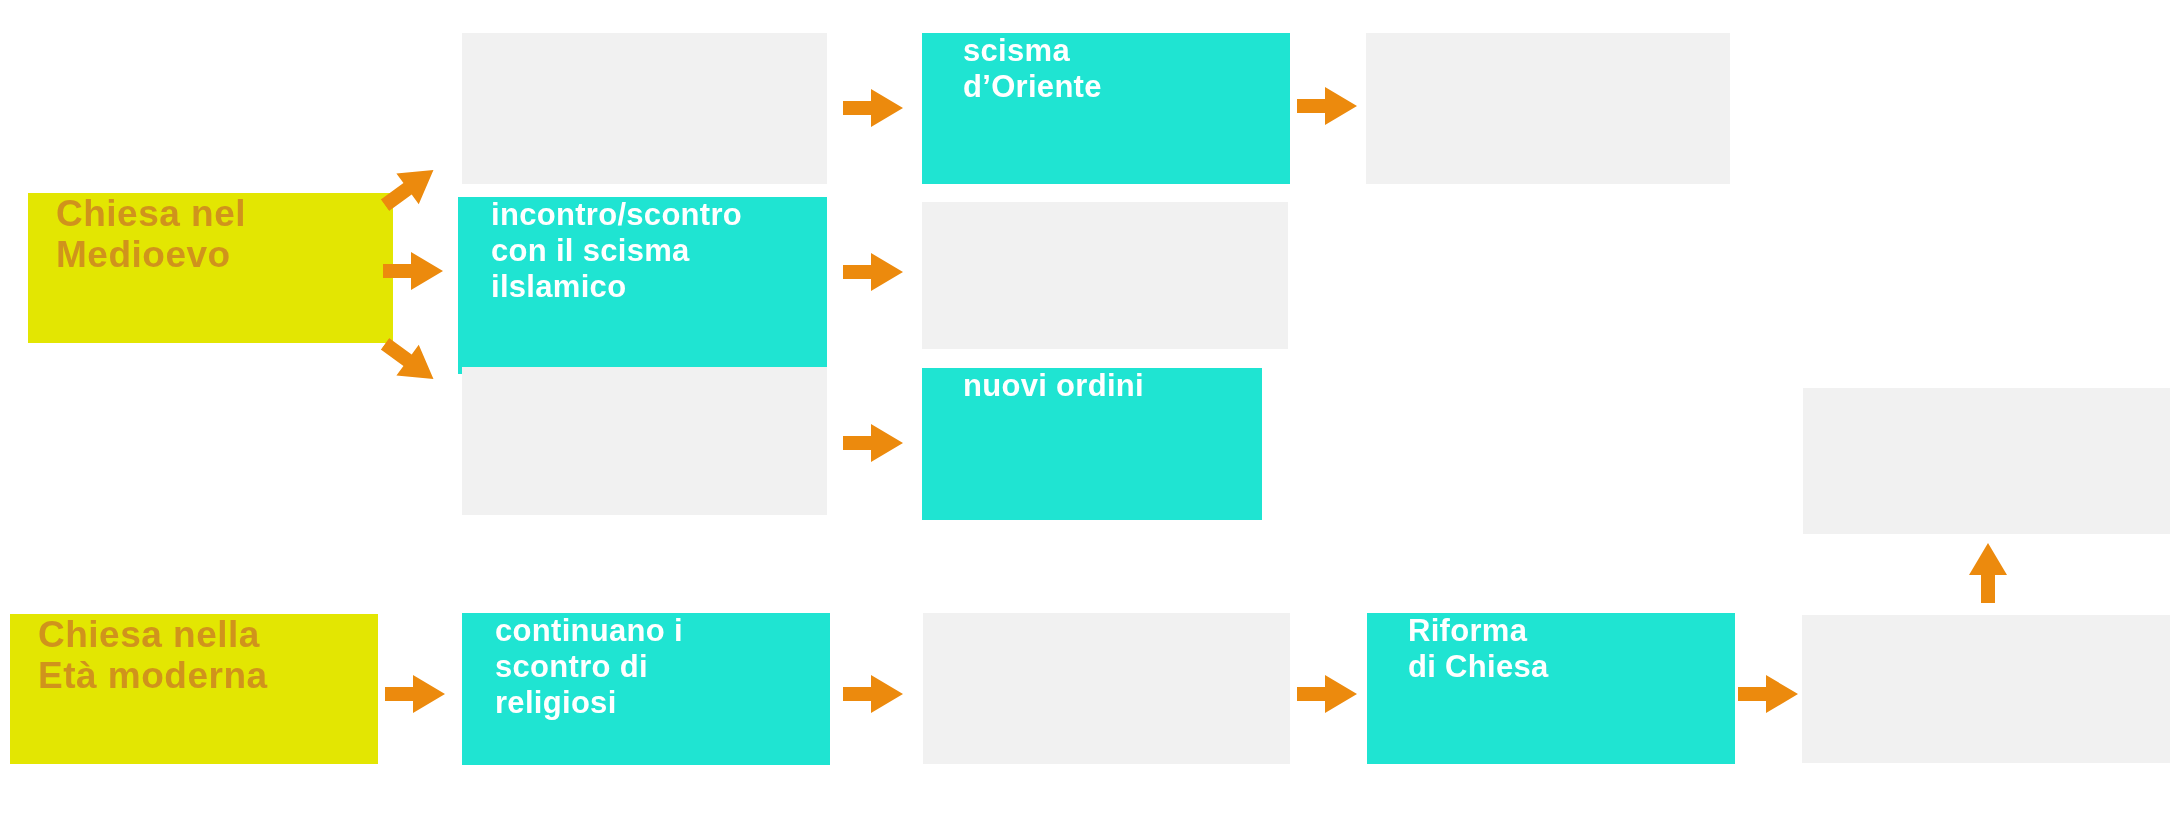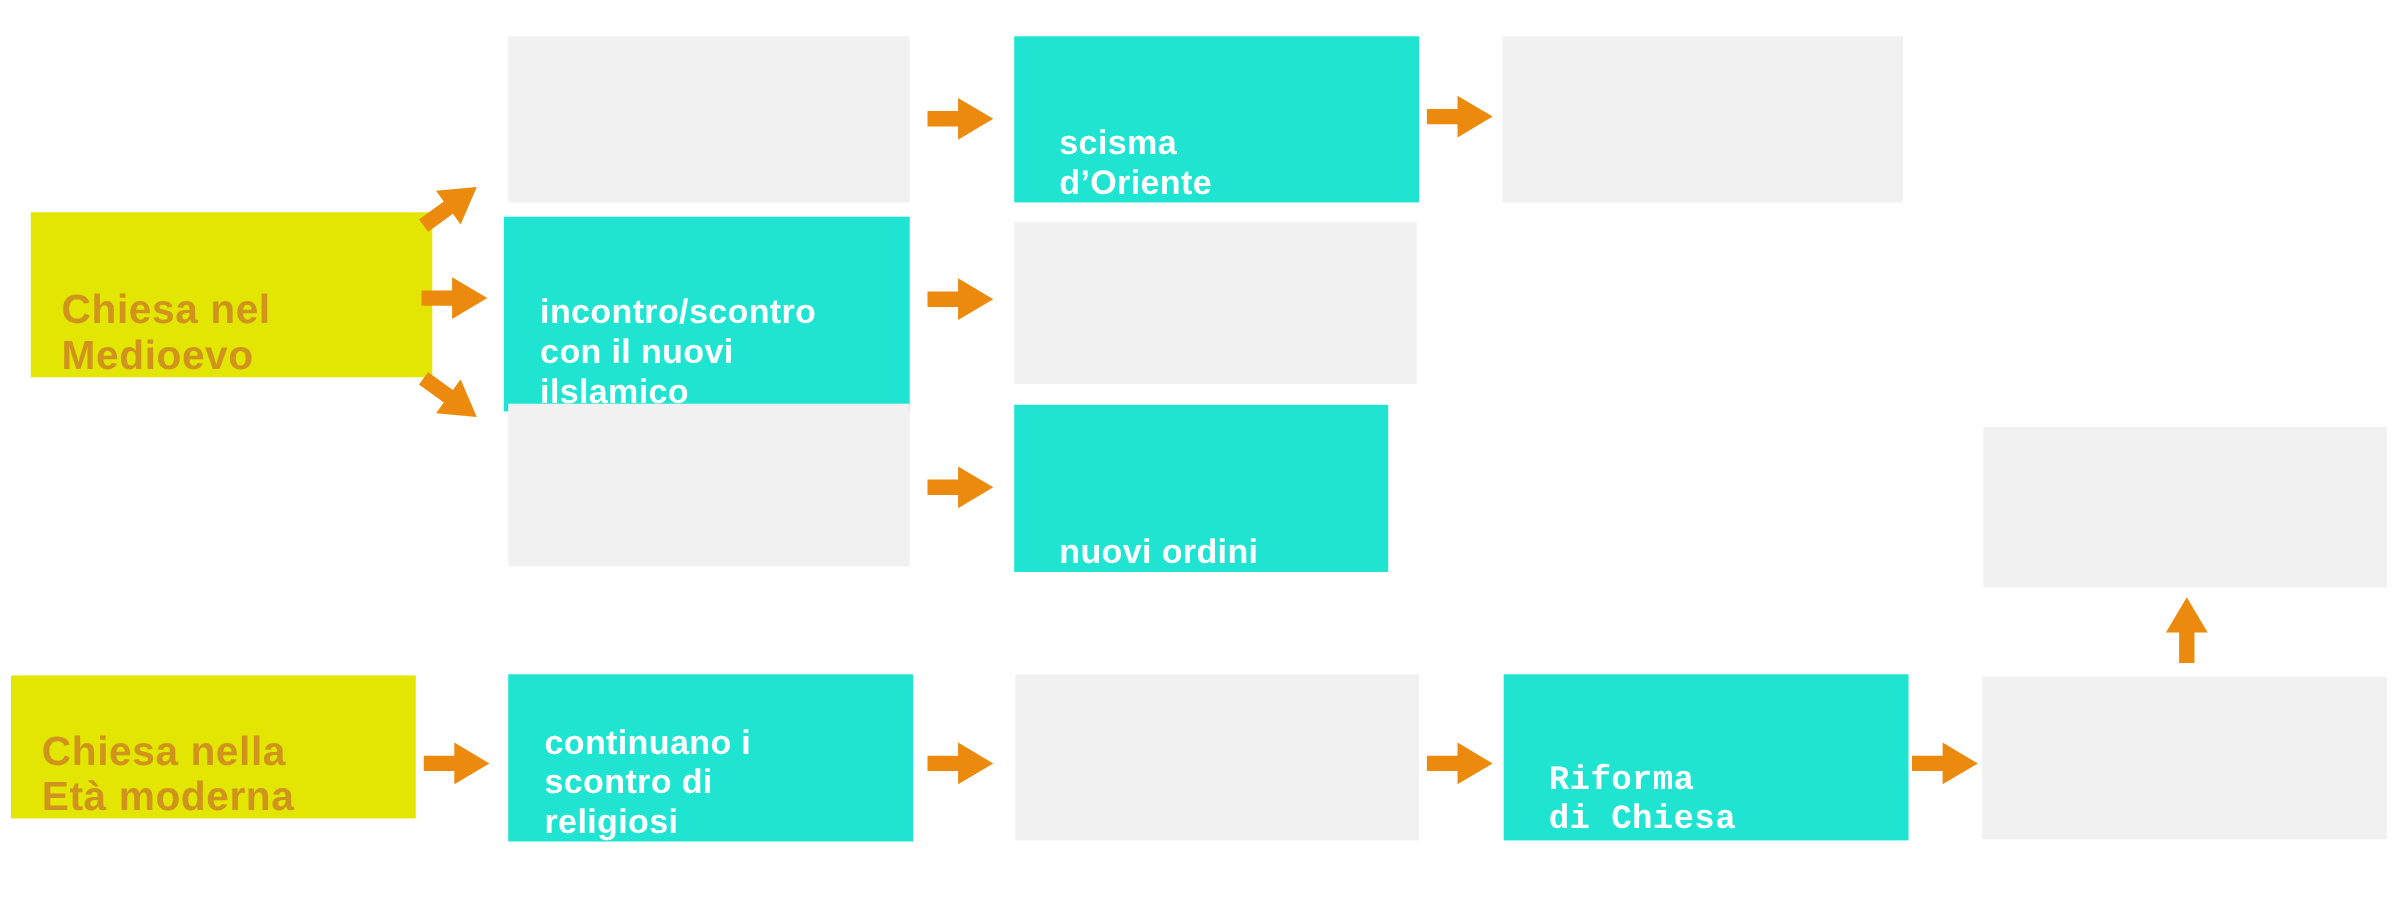--- a/index.html
+++ b/index.html
@@ -12,21 +12,21 @@
     width: 2176px;
     height: 827px;
     background: var(--canvas-bg, #ffffff);
     overflow: hidden;
     font-family: "Liberation Sans", "DejaVu Sans", sans-serif;
   }
   .box {
     position: absolute;
     display: flex;
     flex-direction: column;
-    justify-content: flex-end;
+    justify-content: flex-start;
     box-sizing: border-box;
     font-weight: bold;
   }
   .topic {
     background: var(--topic-bg, #e3e602);
     color: var(--topic-text, #d0931c);
     font-size: 37px;
     line-height: 41px;
     padding: 0 28px;
     letter-spacing: 0.5px;
@@ -99,21 +99,21 @@
       </svg>
   </div>
   <div class="arrow" style="left:379px; top:341px; transform:rotate(36deg);">
     <svg viewBox="0 0 62 42">
         <path d="M0,14 H28 V2 L60,21 L28,40 V28 H0 Z"></path>
       </svg>
   </div>
 
   <div class="box concept" style="left:458px; top:197px; width:369px; height:177px; padding:0 33px;">
     <span class="line">incontro/scontro</span>
-    <span class="line">con il nuovi</span>
+    <span class="line">con il scisma</span>
     <span class="line">ilslamico</span>
   </div>
 
   <div class="arrow" style="left:843px; top:251px;">
     <svg viewBox="0 0 62 42">
         <path d="M0,14 H28 V2 L60,21 L28,40 V28 H0 Z"></path>
       </svg>
   </div>
 
   <div class="box placeholder" style="left:922px; top:202px; width:366px; height:147px;"></div>
@@ -131,21 +131,21 @@
   </div>
 
   <div class="box placeholder" style="left:1803px; top:388px; width:367px; height:146px;"></div>
 
   <div class="arrow" style="left:1957px; top:551px; transform:rotate(-90deg);">
     <svg viewBox="0 0 62 42">
         <path d="M0,14 H28 V2 L60,21 L28,40 V28 H0 Z"></path>
       </svg>
   </div>
 
-  <div class="box topic" style="left:10px; top:614px; width:368px; height:130px;">
+  <div class="box topic" style="left:10px; top:614px; width:368px; height:150px;">
     <span class="line">Chiesa nella</span>
     <span class="line">Età moderna</span>
   </div>
 
   <div class="arrow" style="left:385px; top:673px;">
     <svg viewBox="0 0 62 42">
         <path d="M0,14 H28 V2 L60,21 L28,40 V28 H0 Z"></path>
       </svg>
   </div>
 
@@ -162,21 +162,21 @@
   </div>
 
   <div class="box placeholder" style="left:923px; top:613px; width:367px; height:151px;"></div>
 
   <div class="arrow" style="left:1297px; top:673px;">
     <svg viewBox="0 0 62 42">
         <path d="M0,14 H28 V2 L60,21 L28,40 V28 H0 Z"></path>
       </svg>
   </div>
 
-  <div class="box concept" style="left:1367px; top:613px; width:368px; height:151px;font-family:Liberation Mono, monospace;">
+  <div class="box concept" style="left:1367px; top:613px; width:368px; height:151px;">
     <span class="line">Riforma</span>
     <span class="line">di Chiesa</span>
   </div>
 
   <div class="arrow" style="left:1738px; top:673px;">
     <svg viewBox="0 0 62 42">
         <path d="M0,14 H28 V2 L60,21 L28,40 V28 H0 Z"></path>
       </svg>
   </div>
 

